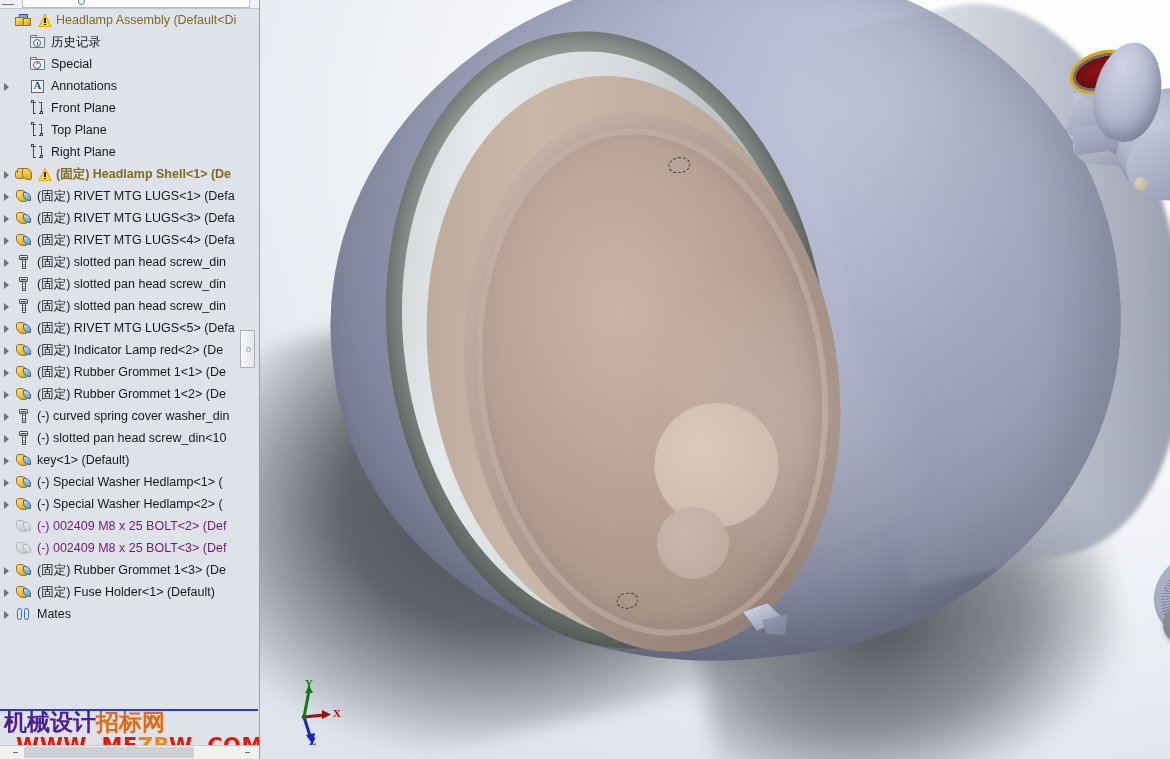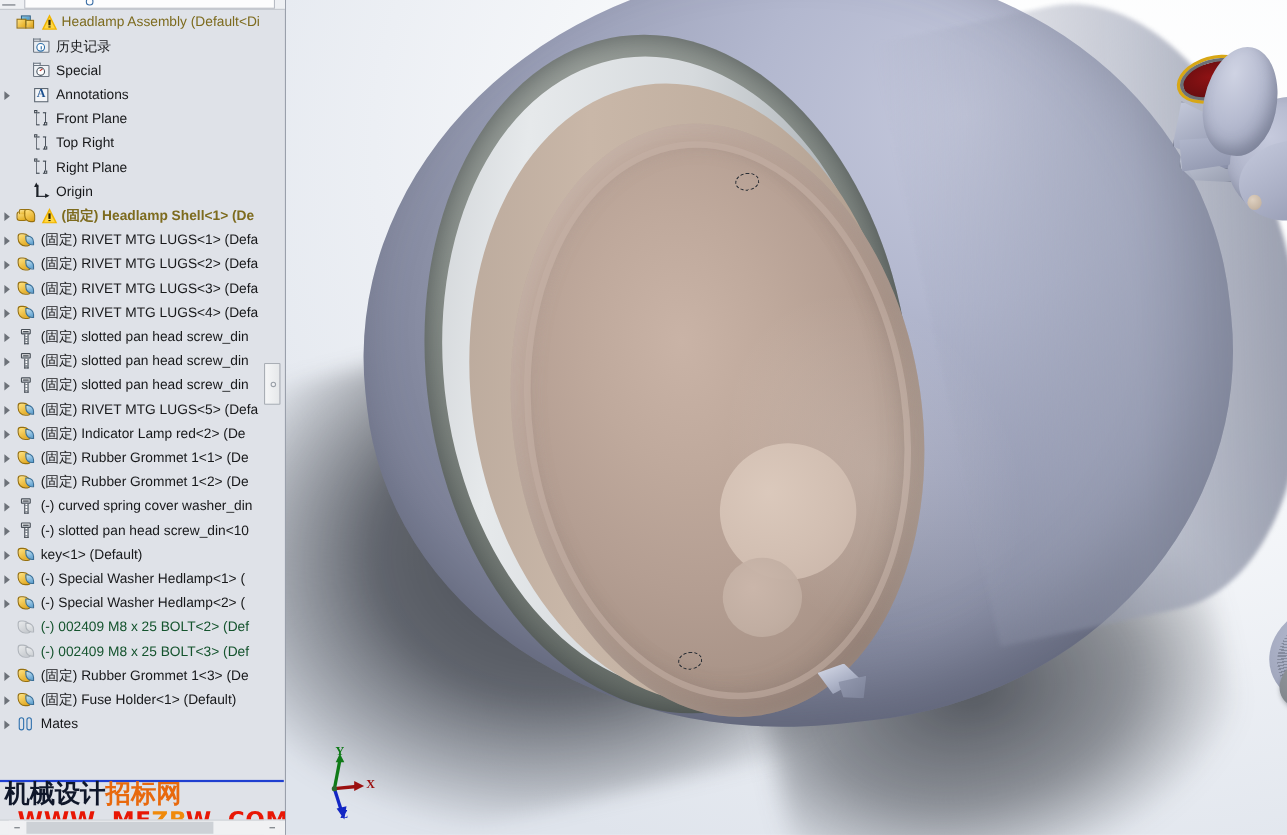--- a/index.html
+++ b/index.html
@@ -94,21 +94,21 @@
     width: 17px; height: 17px;
     position: relative;
     margin-right: 2px;
   }
   .tree-row .label {
     flex: 1 1 auto;
     overflow: hidden;
     text-overflow: clip;
   }
   .tree-row.root > .label { color: #7d6b1e; font-weight: normal; }
-  .tree-row.suppressed > .label { color: #14532d; }
+  .tree-row.suppressed > .label { color: #701a75; }
   .tree-row.fixed-warn > .label { color: #7d6b1e; font-weight: bold; }
 
   
   .ic { position:absolute; left:1px; top:1px; width:17px; height:16px; }
 
   
   .ic-assembly .cube-a {
     position:absolute; left:4px; top:2px; width:9px; height:9px;
     background: linear-gradient(135deg,#7cc4e8 0%,#3d88bb 100%);
     border:1px solid #2a5f85;
@@ -325,21 +325,21 @@
     pointer-events:none;
   }
   #wm-cn {
     position:absolute; left:2px; top:0px;
     font-family:"DejaVu Sans", sans-serif;
     font-size:23px; font-weight:bold;
     letter-spacing:0px;
     line-height:24px;
     white-space:nowrap;
   }
-  #wm-cn .blue { color:#0f172a; }
+  #wm-cn .blue { color:#4c1d95; }
   #wm-cn .orange { color:#e8690d;margin-top:16px; }
   #wm-url {
     position:absolute; left:14px; top:24px;
     font-family:"DejaVu Sans", sans-serif;
     font-size:21px; font-weight:bold;
     letter-spacing:0.5px;
     white-space:nowrap;
   }
   #wm-url .r { color:#e81705; }
   #wm-url .o { color:#f08a0a; }
@@ -723,46 +723,33 @@
           <div class="tree-row lvl1">
             <span class="arrow"></span>
             <span class="indent"></span>
             <span class="icon">
               <span class="ic ic-plane">
                 <span class="pl"></span>
                 <span class="c1"></span>
                 <span class="c2"></span>
               </span>
             </span>
-            <span class="label">Top Right</span>
+            <span class="label">Top Plane</span>
           </div>
           <div class="tree-row lvl1">
             <span class="arrow"></span>
             <span class="indent"></span>
             <span class="icon">
               <span class="ic ic-plane">
                 <span class="pl"></span>
                 <span class="c1"></span>
                 <span class="c2"></span>
               </span>
             </span>
             <span class="label">Right Plane</span>
-          </div>
-          <div class="tree-row lvl1">
-            <span class="arrow"></span>
-            <span class="indent"></span>
-            <span class="icon">
-              <span class="ic ic-origin">
-                <span class="v"></span>
-                <span class="h"></span>
-                <span class="ah"></span>
-                <span class="av"></span>
-              </span>
-            </span>
-            <span class="label">Origin</span>
           </div>
           <div class="tree-row fixed-warn">
             <span class="arrow has"></span>
             <span class="icon">
               <span class="ic ic-fixpart">
                 <span class="hand"></span>
                 <span class="blob"></span>
               </span>
             </span>
             <span class="warn">
@@ -775,30 +762,20 @@
           </div>
           <div class="tree-row">
             <span class="arrow has"></span>
             <span class="icon">
               <span class="ic ic-part">
                 <span class="blob"></span>
                 <span class="sw"></span>
               </span>
             </span>
             <span class="label">(固定) RIVET MTG LUGS&lt;1&gt;  (Defa</span>
-          </div>
-          <div class="tree-row">
-            <span class="arrow has"></span>
-            <span class="icon">
-              <span class="ic ic-part">
-                <span class="blob"></span>
-                <span class="sw"></span>
-              </span>
-            </span>
-            <span class="label">(固定) RIVET MTG LUGS&lt;2&gt;  (Defa</span>
           </div>
           <div class="tree-row">
             <span class="arrow has"></span>
             <span class="icon">
               <span class="ic ic-part">
                 <span class="blob"></span>
                 <span class="sw"></span>
               </span>
             </span>
             <span class="label">(固定) RIVET MTG LUGS&lt;3&gt;  (Defa</span>

